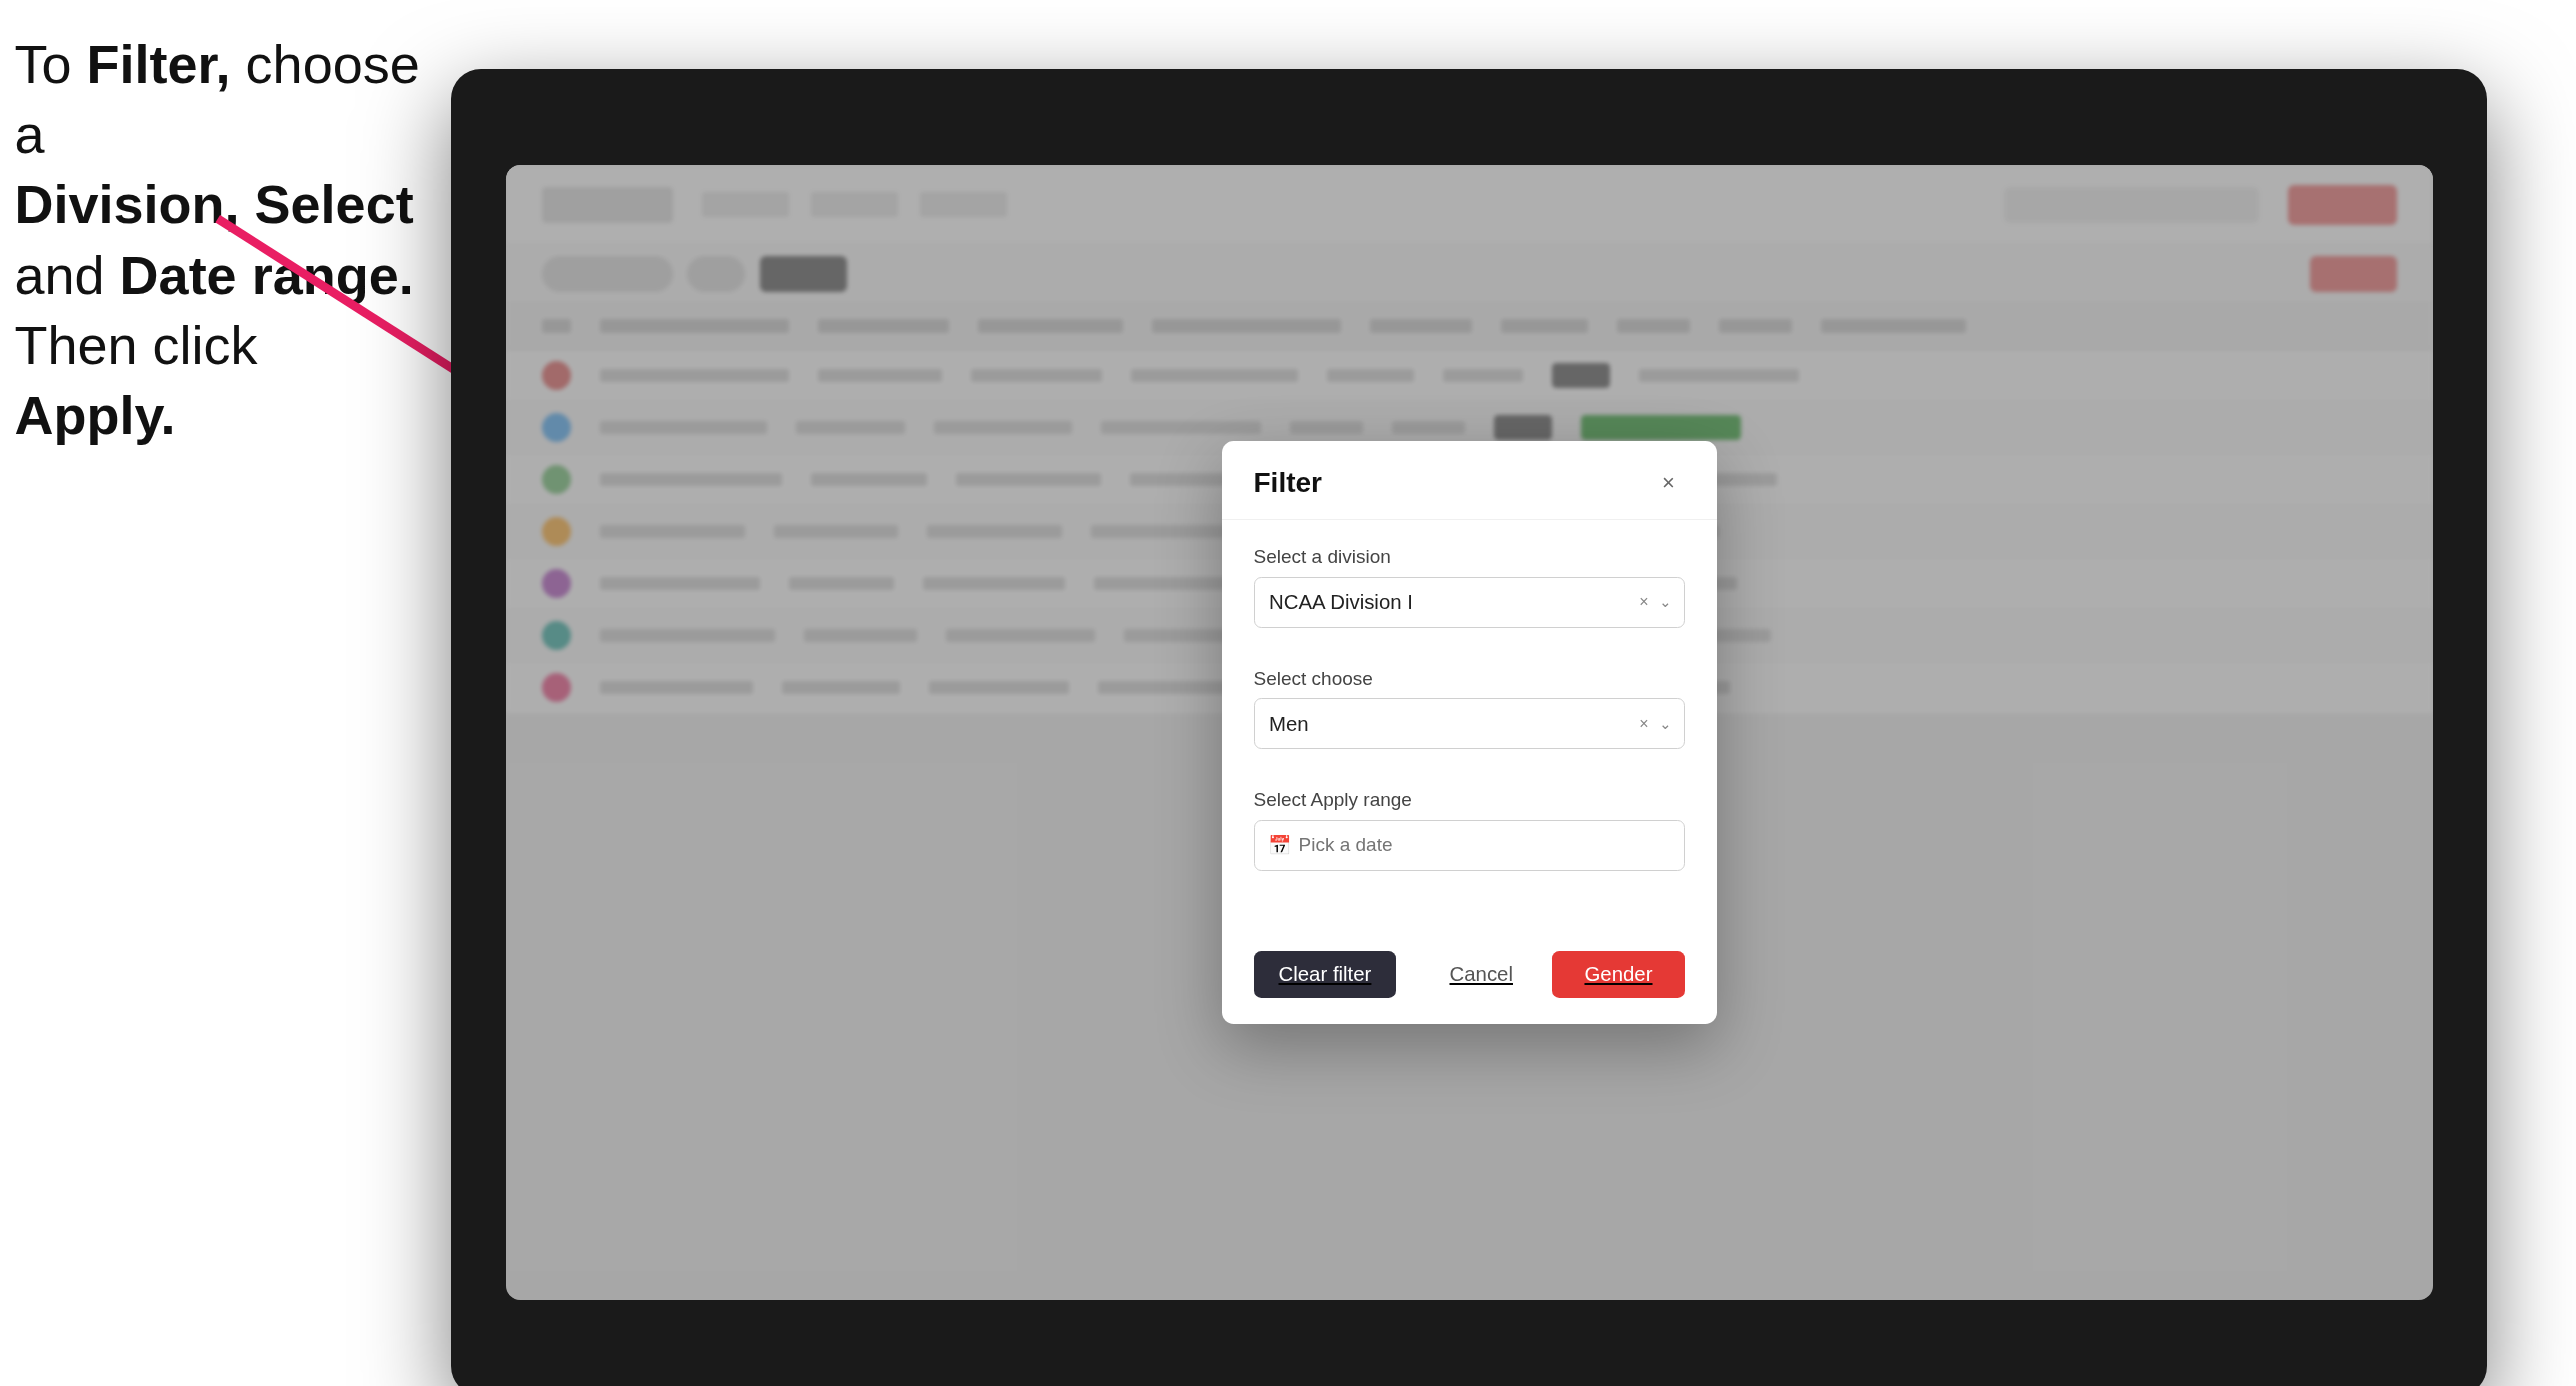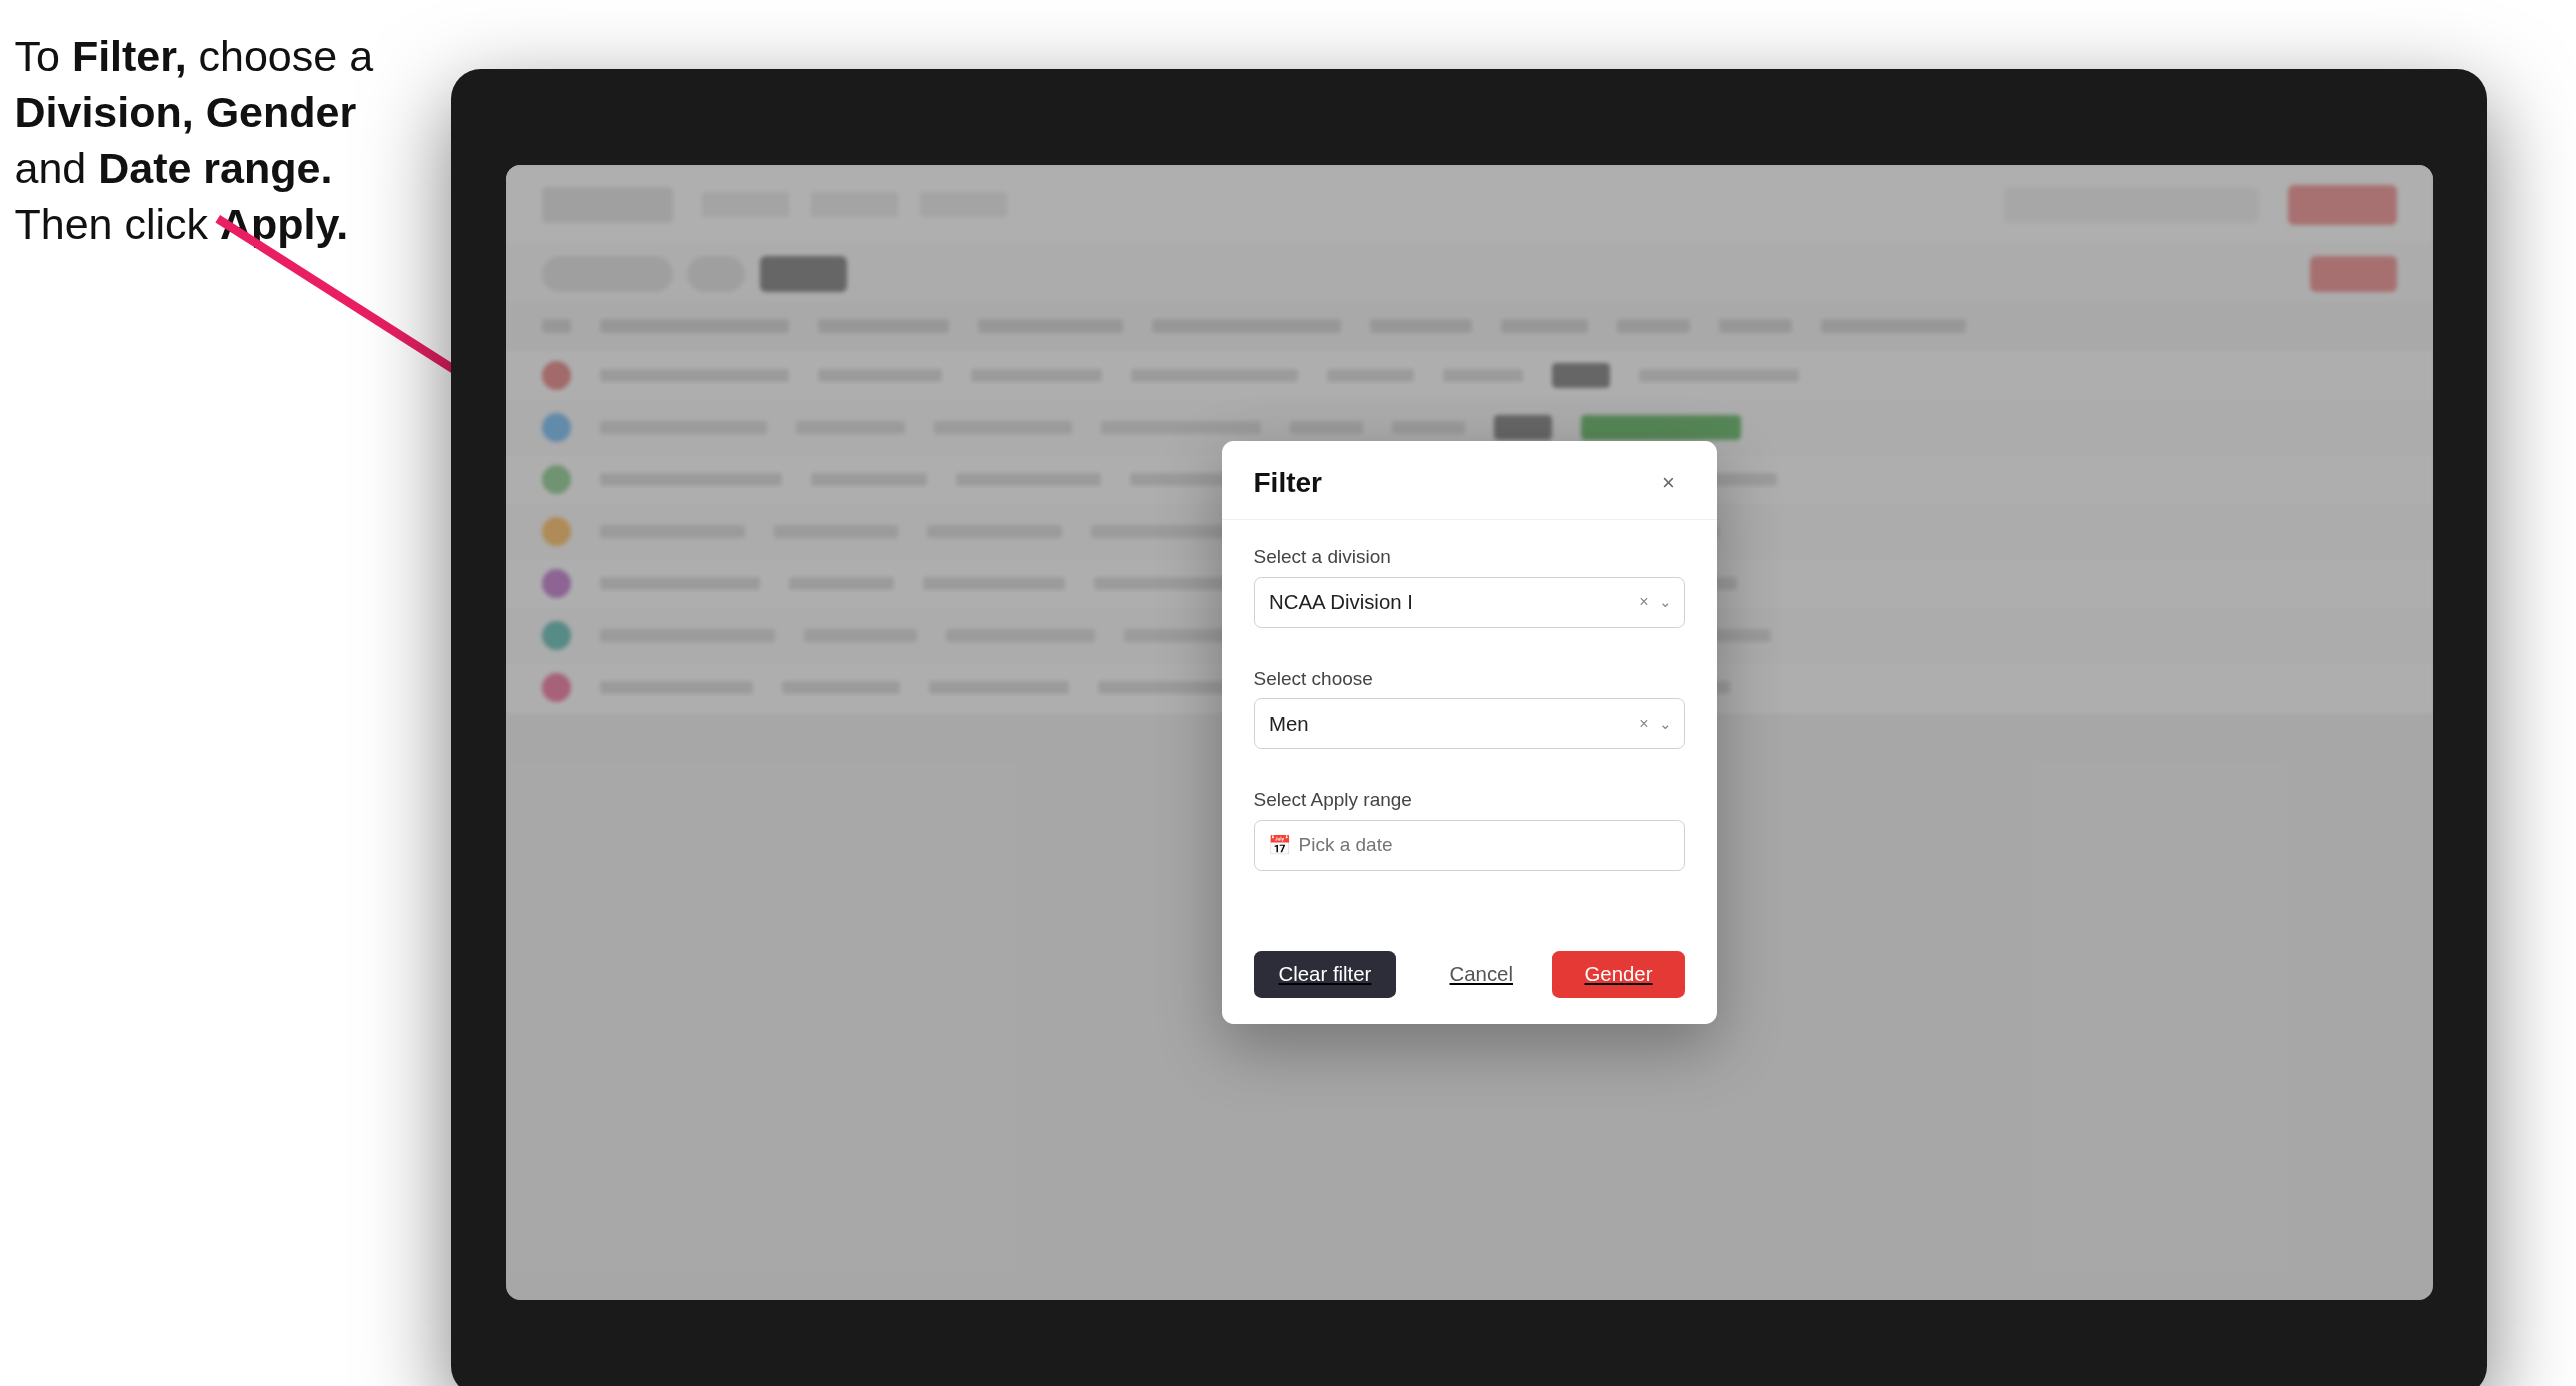--- a/index.html
+++ b/index.html
@@ -11,21 +11,21 @@
       overflow: hidden;
       position: relative;
     }
 
     
     .instruction-text {
       position: absolute;
       top: 29px;
       left: 14.5px;
       width: 407px;
-      font-size: 43px;
+      font-size: 54px;
       line-height: 1.3;
       color: #111;
     }
     .instruction-text .bold { font-weight: 800; }
 
     
     .arrow-container {
       position: absolute;
       top: 175px;
       left: 145px;
@@ -383,21 +383,21 @@
       font-size: 20.4px;
       font-weight: 500;
       cursor: pointer;
     }
   </style>
 </head>
 <body>
 
 <div class="instruction-text">
   <span>To <span class="bold">Filter,</span> choose a</span><br>
-  <span class="bold">Division, Gender</span><br>
+  <span class="bold">Division, Select</span><br>
   <span>and <span class="bold">Date range.</span></span><br>
   <span>Then click <span class="bold">Apply.</span></span>
 </div>
 
 <div class="arrow-container">
   <svg viewBox="0 0 800 500" xmlns="http://www.w3.org/2000/svg">
     <defs>
       <marker id="arrowhead" markerWidth="10" markerHeight="7" refX="9" refY="3.5" orient="auto">
         <polygon points="0 0, 10 3.5, 0 7" fill="#e91e63"></polygon>
       </marker>

